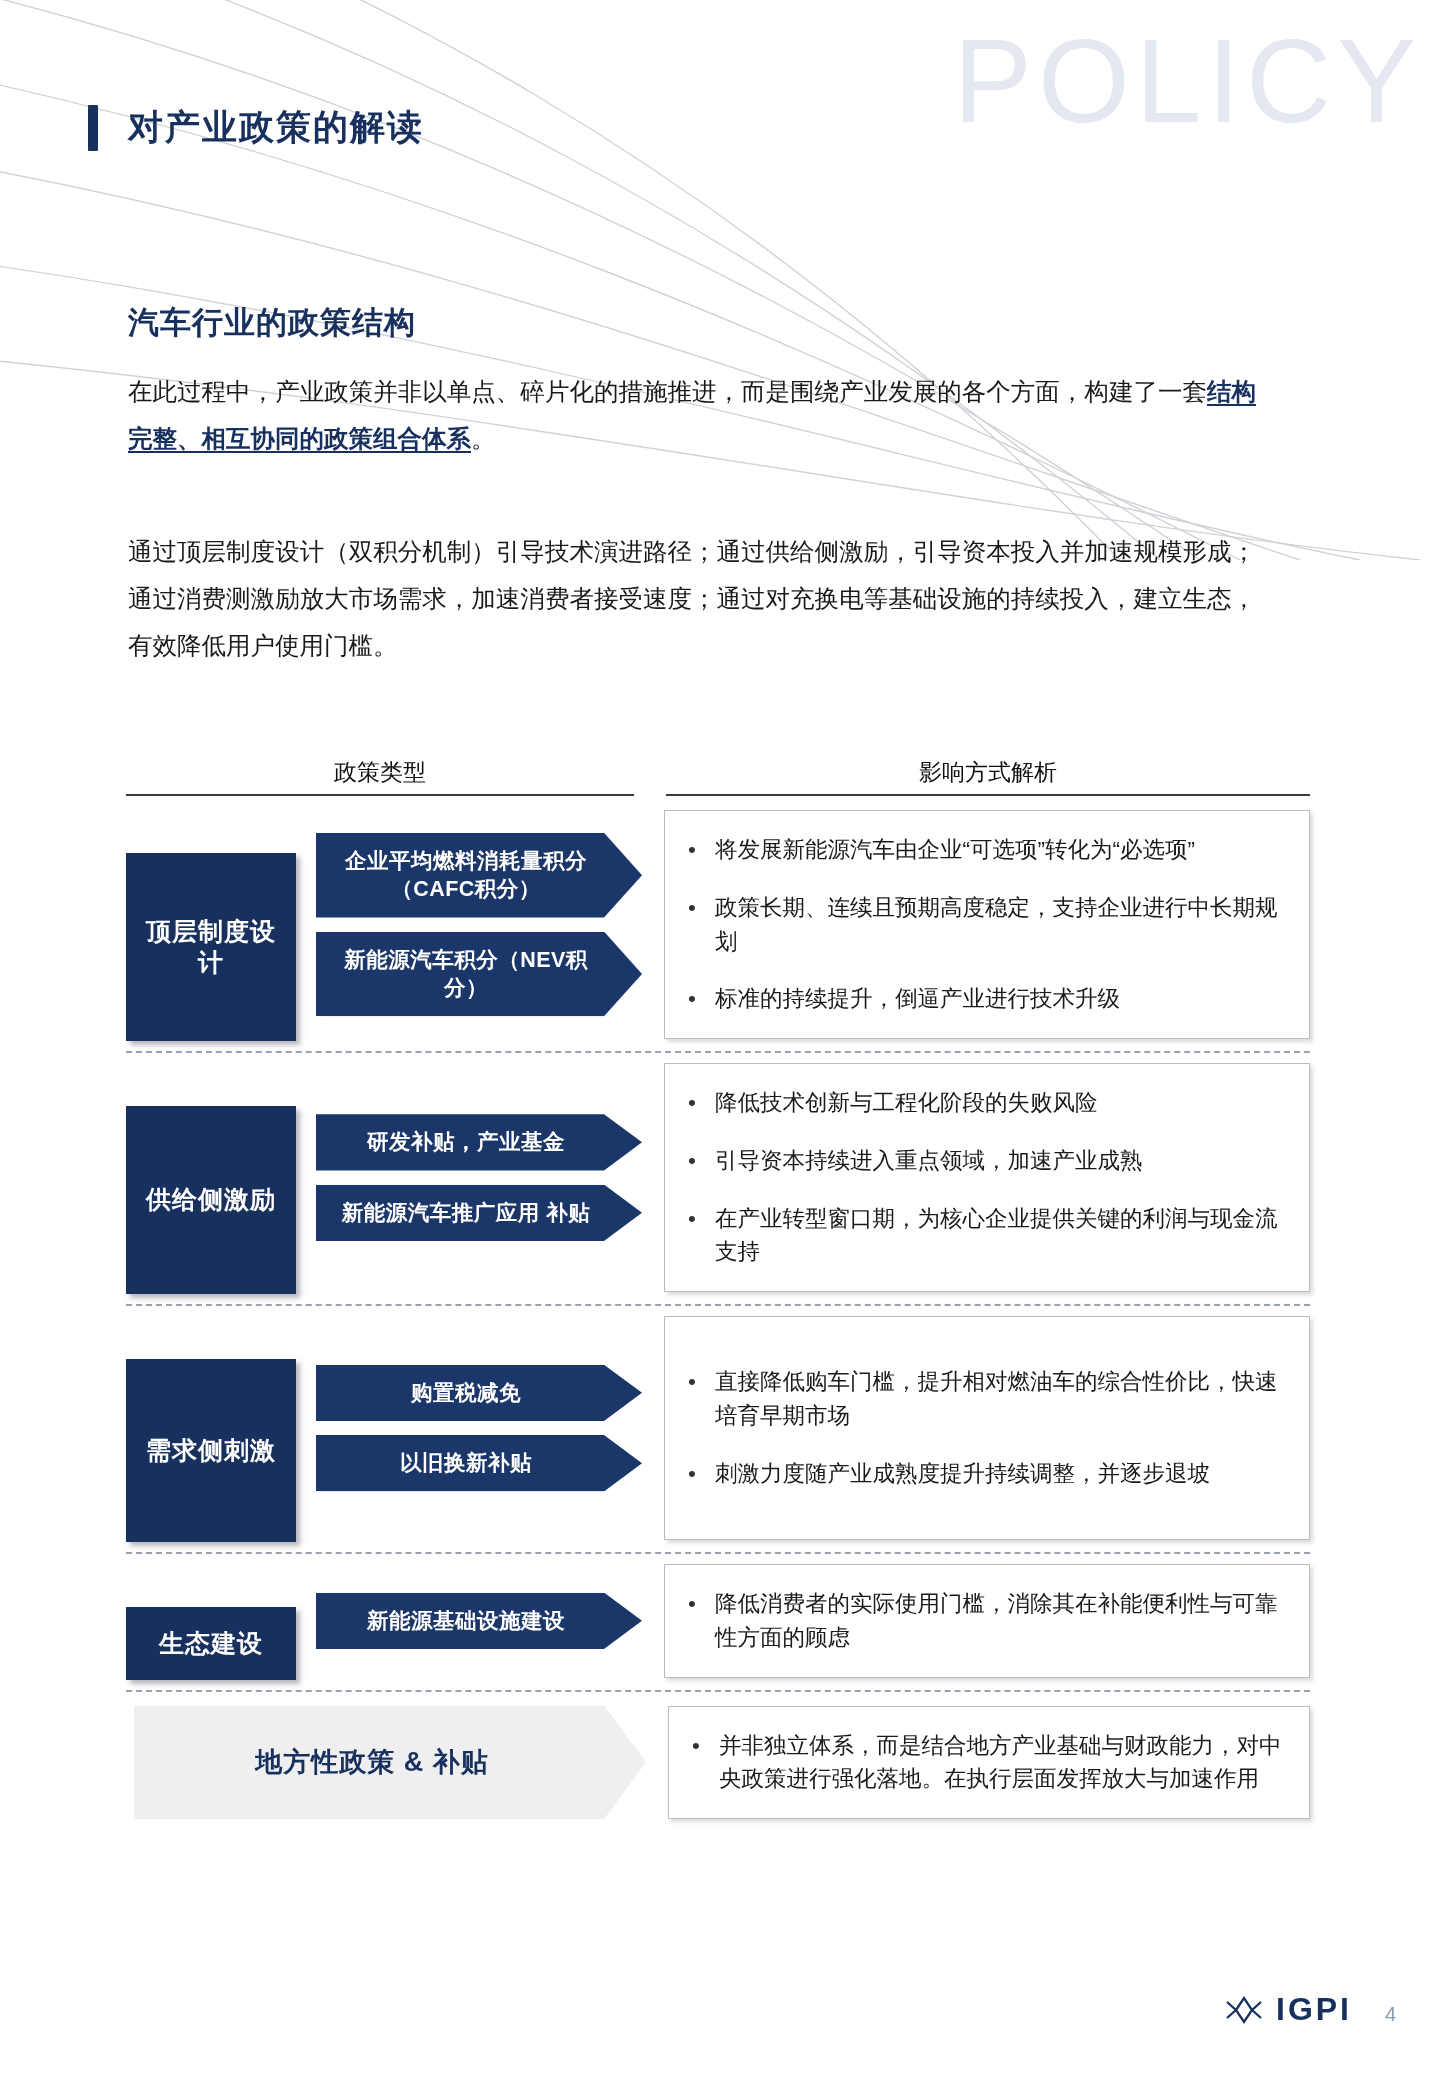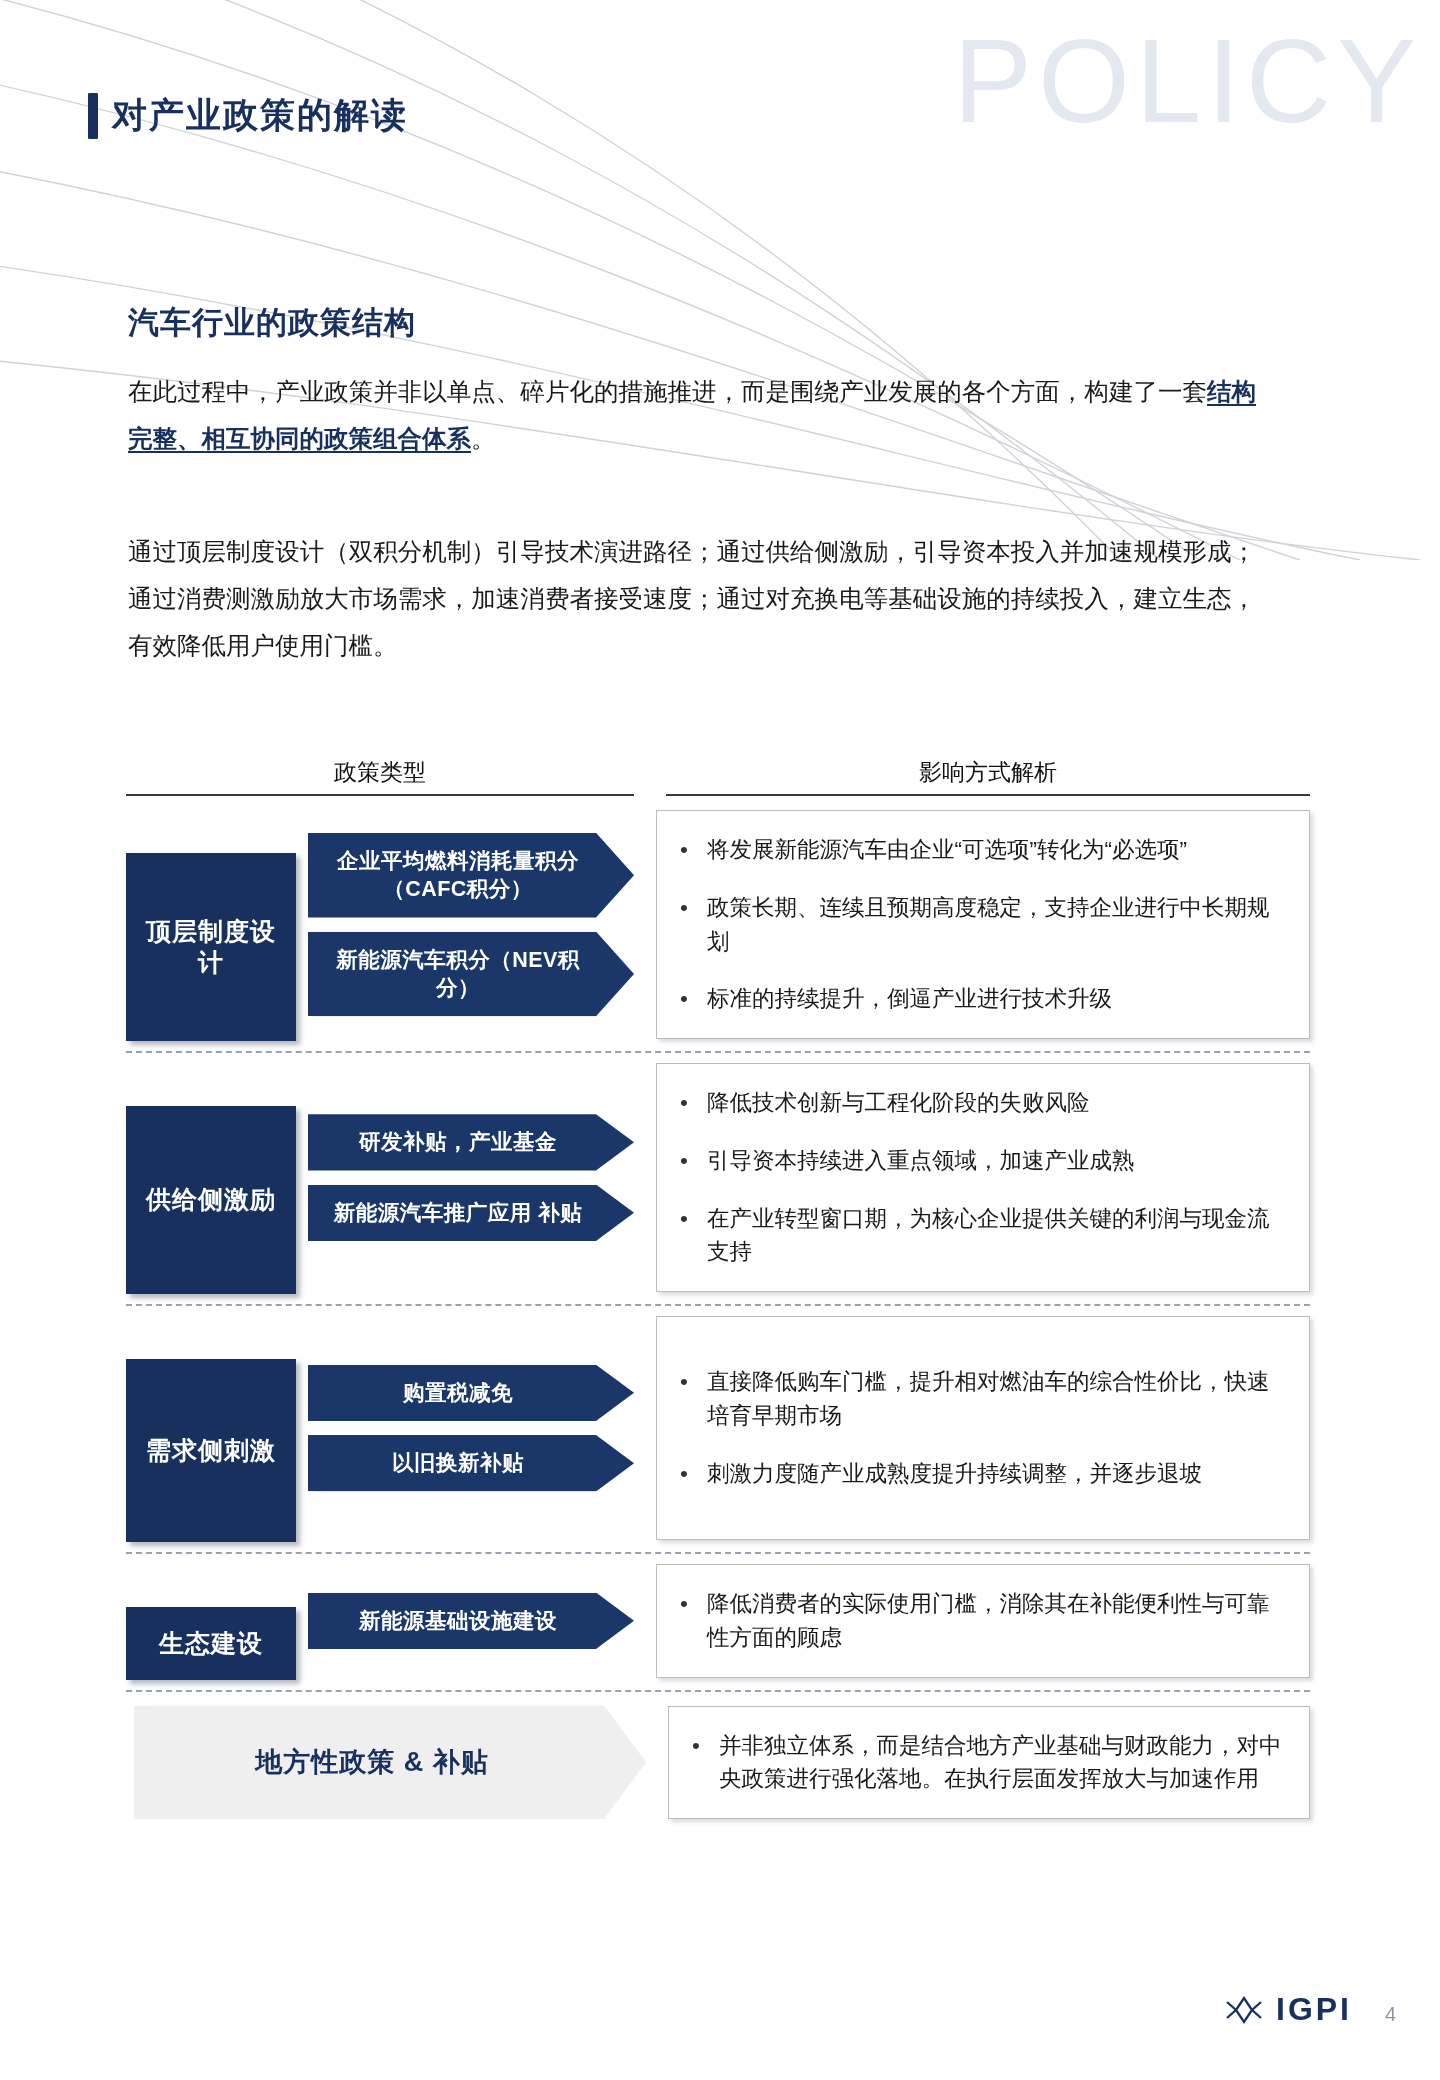--- a/index.html
+++ b/index.html
@@ -23,21 +23,21 @@
     font-size: 118px;
     letter-spacing: 6px;
     color: #e3e8f1;
     font-family: "Liberation Sans", sans-serif;
     font-weight: 400;
     line-height: 1;
     user-select: none;
   }
 
   
-  .header { position: absolute; top: 92px; left: 88px; display: flex; align-items: center; gap: 14px; }
+  .header { position: absolute; top: 104px; left: 88px; display: flex; align-items: center; gap: 30px; }
   .header-bar { width: 10px; height: 46px; background: #17305e; border-radius: 1px; }
   .header-title {
     font-size: 35px; font-weight: bold; color: #17305e; letter-spacing: 2px;
   }
 
   
   .section-heading {
     position: absolute; top: 264px; left: 128px;
     font-size: 31px; font-weight: bold; color: #17305e; letter-spacing: 1px; margin-top: 38px;
   }
@@ -85,21 +85,21 @@
     color: #ffffff;
     font-size: 25px; font-weight: bold;
     display: flex; align-items: center; justify-content: center;
     text-align: center; line-height: 1.26;
     box-shadow: 4px 4px 5px rgba(120,125,135,0.55);
     padding: 16px 8px;
     letter-spacing: 1px;
     margin-top: 45px;
   }
 
-  .chev-cell { width: 338px; padding: 8px 0 10px 12px; display: flex; flex-direction: column; justify-content: center; gap: 14px; }
+  .chev-cell { width: 338px; padding: 8px 0 10px 12px; display: flex; flex-direction: column; justify-content: center; gap: 14px; margin-left: 8px; }
   .chev {
     position: relative;
     background: #1b3668;
     color: #fff;
     font-size: 21.5px; font-weight: bold;
     line-height: 1.32;
     text-align: center;
     display: flex; align-items: center; justify-content: center;
     padding: 14px 40px 14px 14px;
     clip-path: polygon(0 0, calc(100% - 38px) 0, 100% 50%, calc(100% - 38px) 100%, 0 100%);

